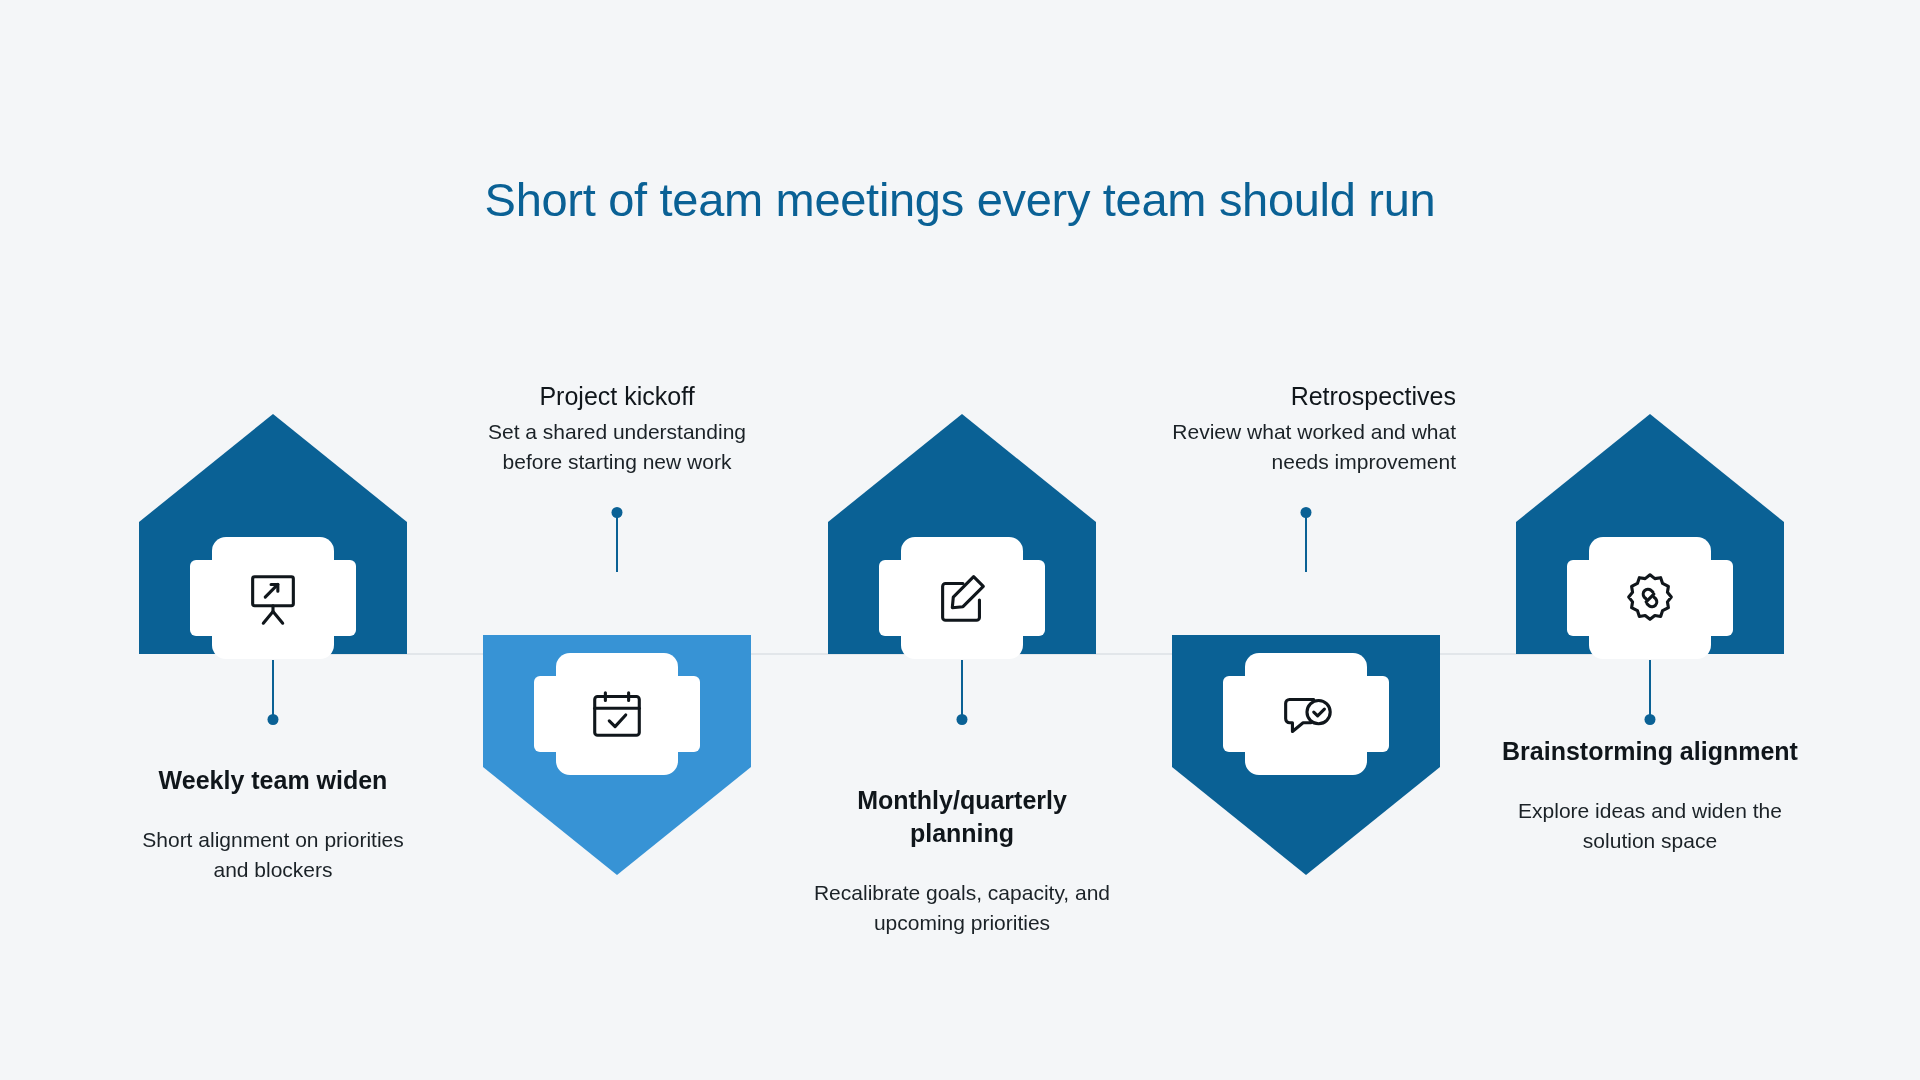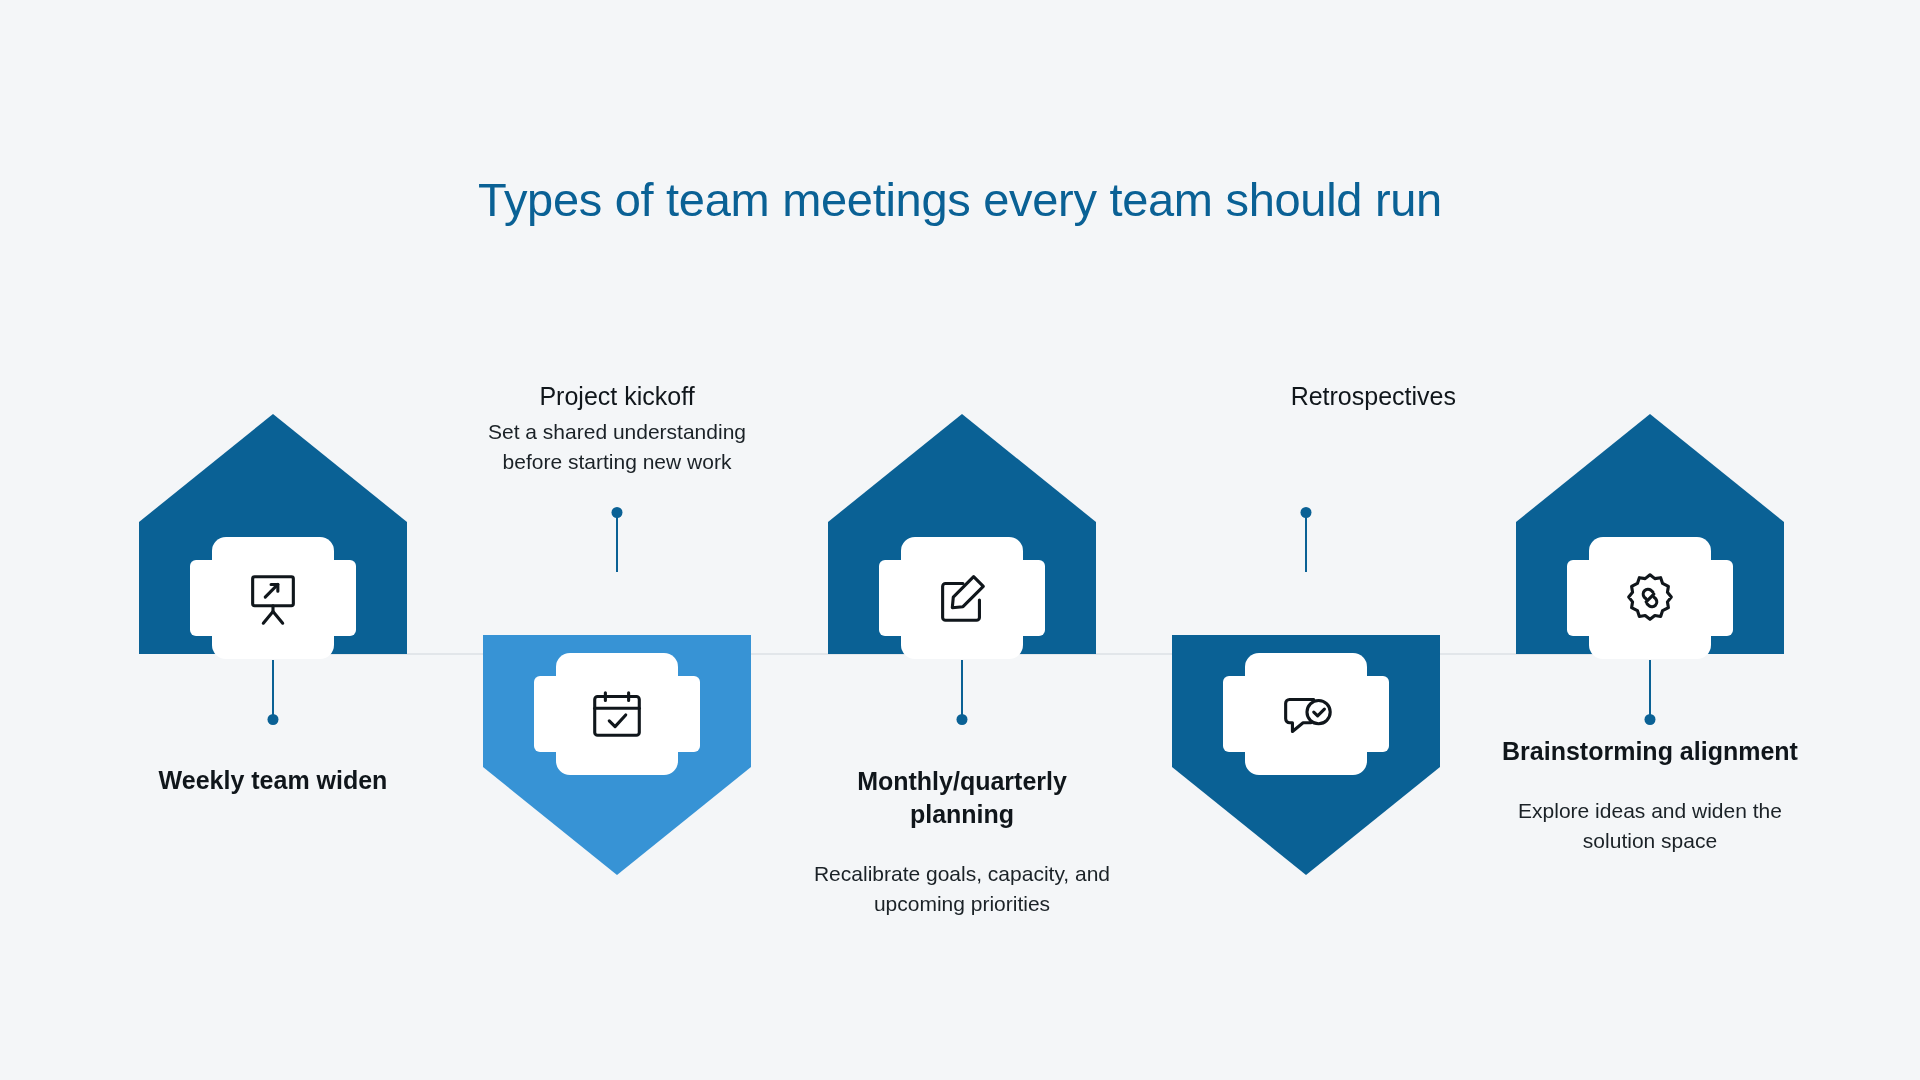--- a/index.html
+++ b/index.html
@@ -176,31 +176,31 @@
     font-size: 21px;
     font-weight: 400;
     line-height: 1.42;
     color: #1b2227;
   }
   
   .txt.upper .heading { font-weight: 400; font-size: 25px; }
   .txt.upper .desc { margin-top: 4px; }
 
   .txt.below-0 { top: 764px; }
-  .txt.below-2 { top: 765px; }
+  .txt.below-2 { top: 784px; }
   .txt.below-4 { top: 735px; }
   .txt.upper-1 { top: 380px; }
   .txt.upper-3 { top: 380px; text-align: right; }
 </style>
 </head>
 <body>
 
 <div class="page">
 
-  <div class="title">Types of team meetings every team should run</div>
+  <div class="title">Short of team meetings every team should run</div>
 
   <div class="baseline"></div>
 
   <div class="items">
 
     <div class="item i0">
       <div class="marker up">
         <div class="shape"></div>
       </div>
       <div class="icon-tile pos-up">
@@ -211,20 +211,21 @@
             <path d="M22 58l10-12 10 12"></path>
             <path d="M24 31l13-13"></path>
             <path d="M30 18h7v7"></path>
           </svg>
         </span>
       </div>
       <div class="stem below"></div>
       <div class="dot below"></div>
       <div class="txt below-0">
         <div class="heading">Weekly team widen</div>
+        <div class="desc">Short alignment on priorities and blockers</div>
       </div>
     </div>
 
     <div class="item i1">
       <div class="marker down light">
         <div class="shape"></div>
       </div>
       <div class="icon-tile pos-down">
         <span>
           <svg width="62" height="62" viewBox="0 0 64 64" fill="none" stroke="#10161b" stroke-width="3.2" stroke-linecap="round" stroke-linejoin="round">
@@ -273,20 +274,21 @@
             <path d="M40 17H15a4 4 0 0 0-4 4v16a4 4 0 0 0 4 4h3v9l11-9h8"></path>
             <circle cx="45" cy="30" r="12"></circle>
             <path d="M40 30l4 4 7-7"></path>
           </svg>
         </span>
       </div>
       <div class="stem above"></div>
       <div class="dot above"></div>
       <div class="txt upper upper-3">
         <div class="heading">Retrospectives</div>
+        <div class="desc">Review what worked and what needs improvement</div>
       </div>
     </div>
 
     <div class="item i4">
       <div class="marker up">
         <div class="shape"></div>
       </div>
       <div class="icon-tile pos-up">
         <span>
           <svg width="62" height="62" viewBox="0 0 64 64" fill="none" stroke="#10161b" stroke-width="3.2" stroke-linecap="round" stroke-linejoin="round">

